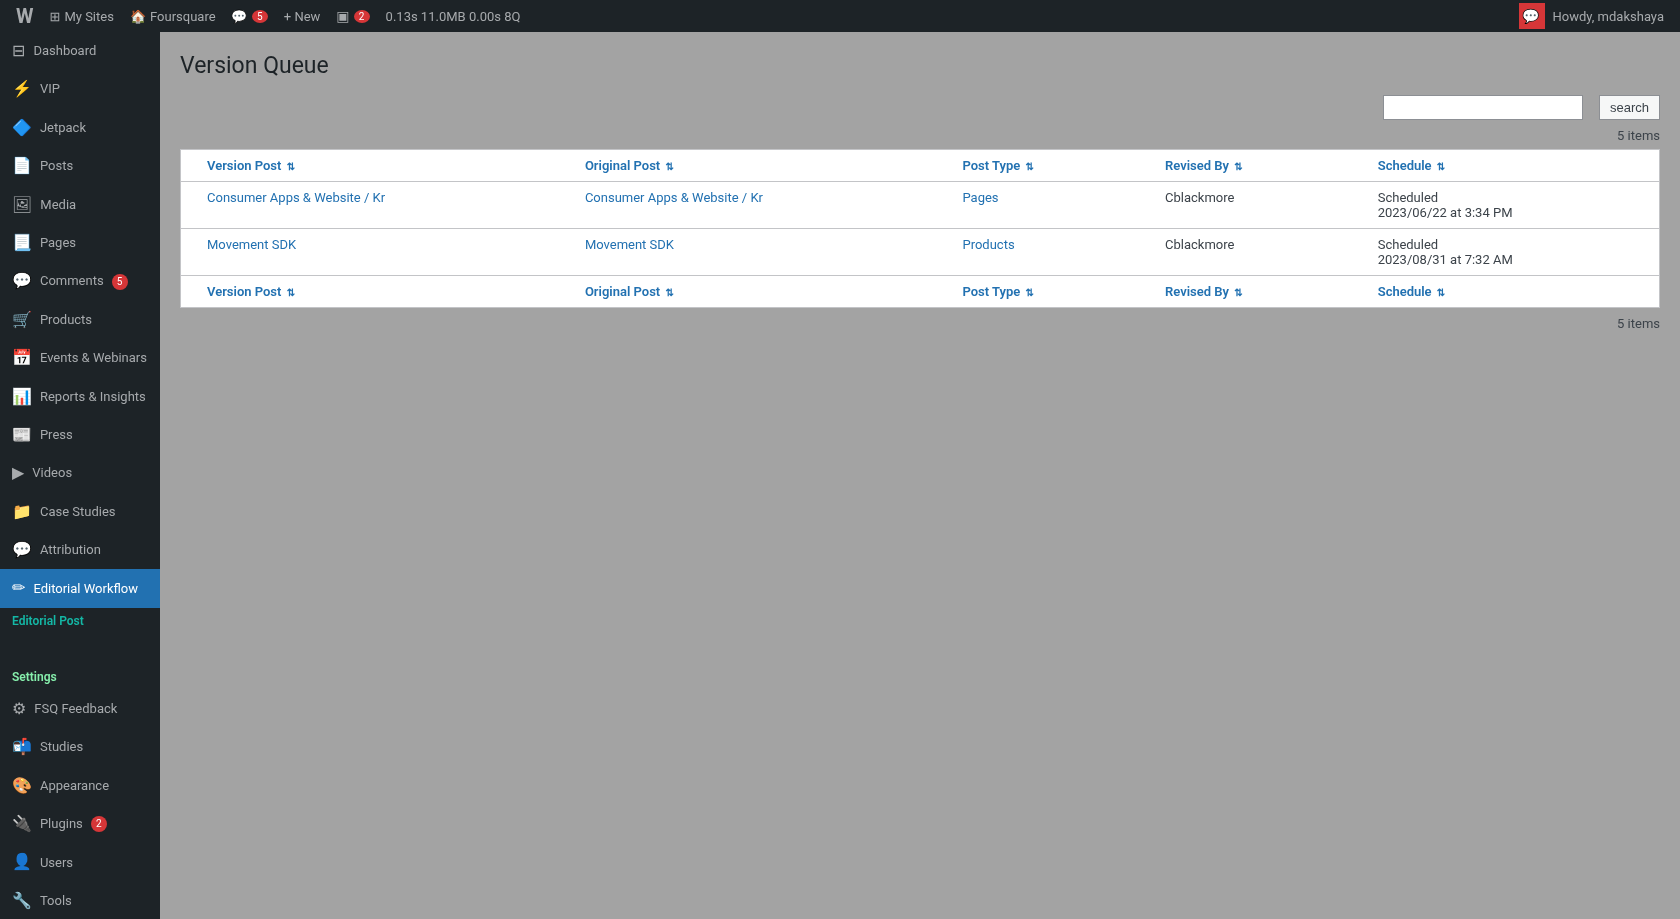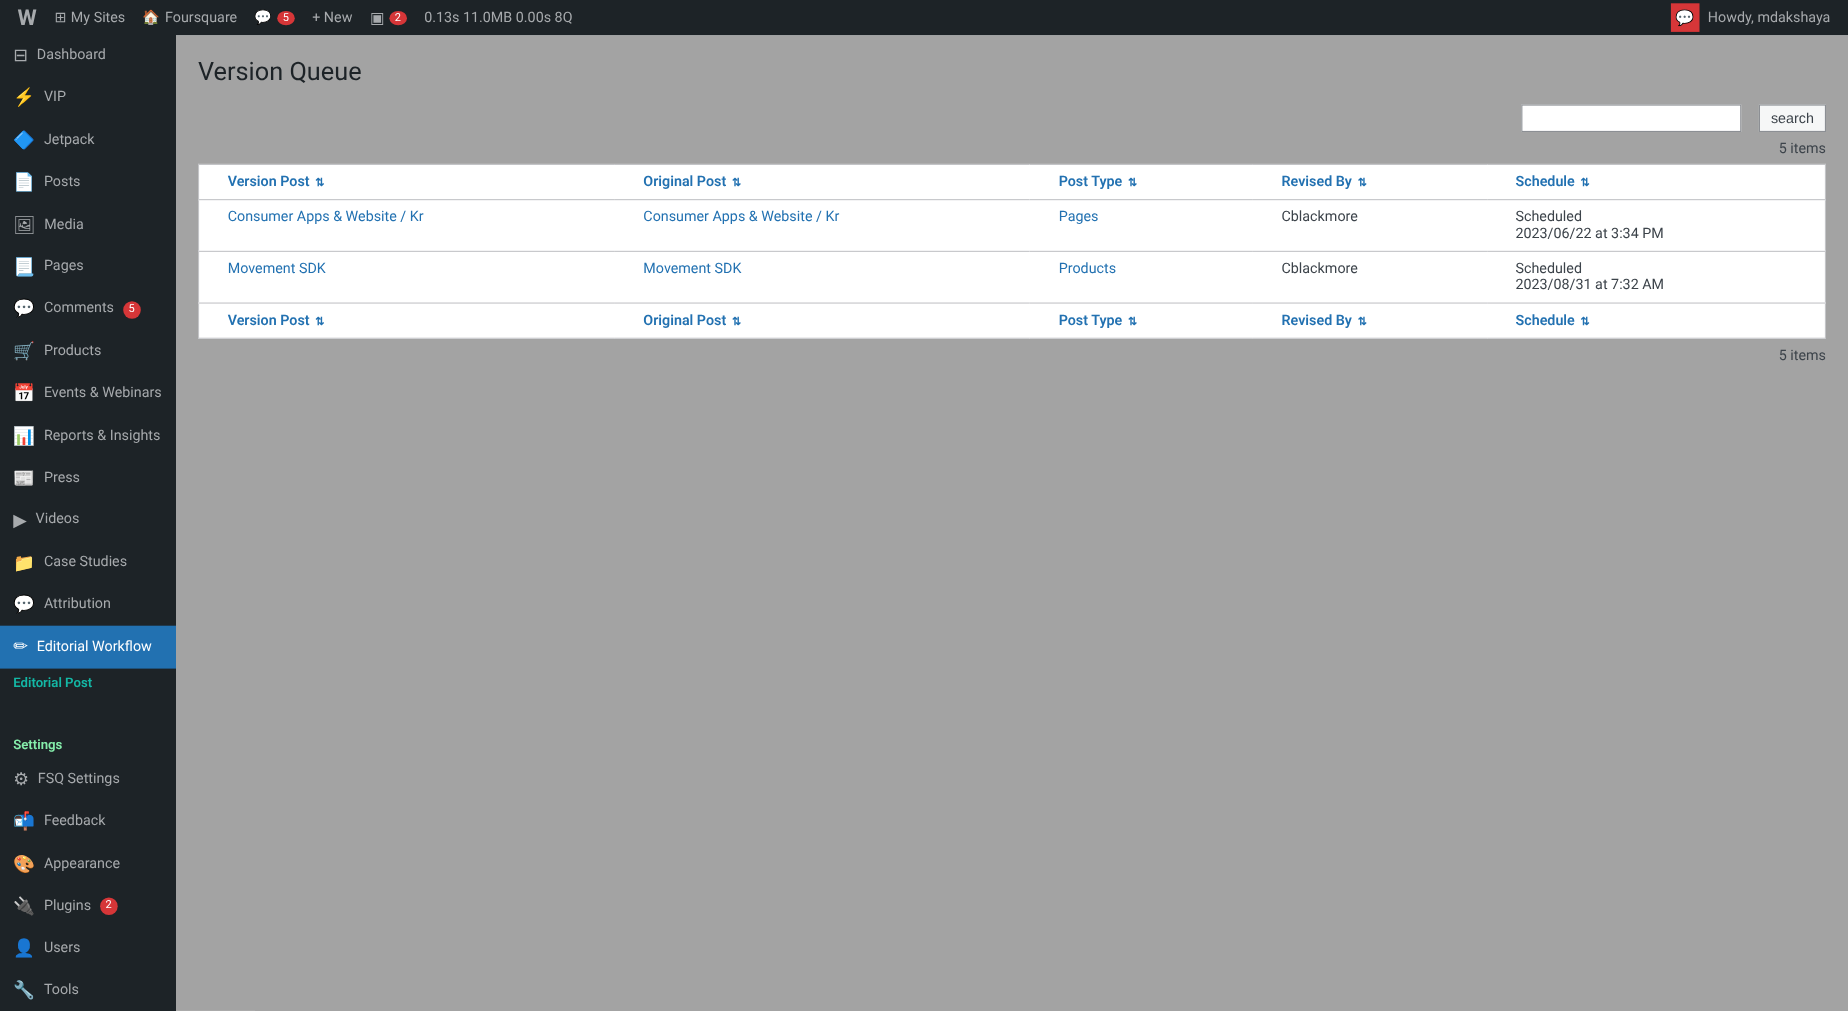--- a/index.html
+++ b/index.html
@@ -273,25 +273,25 @@
       <span>Editorial Workflow</span>
     </div>
     <div style="padding: 6px 12px 2px; font-size: 12px; color: #14b8a6; font-weight: 600;">
       <span>Editorial Post</span>
     </div>
     <div style="padding: 0px 12px 6px; font-size: 12px; color: #86efac; font-weight: 600; margin-top: 40px;">
       <span>Settings</span>
     </div>
     <div class="sidebar-item">
       <span class="icon">⚙</span>
-      <span>FSQ Settings</span>
+      <span>FSQ Feedback</span>
     </div>
     <div class="sidebar-item">
       <span class="icon">📬</span>
-      <span>Feedback</span>
+      <span>Studies</span>
     </div>
     <div class="sidebar-item">
       <span class="icon">🎨</span>
       <span>Appearance</span>
     </div>
     <div class="sidebar-item">
       <span class="icon">🔌</span>
       <span>Plugins</span>
       <span class="badge">2</span>
     </div>

